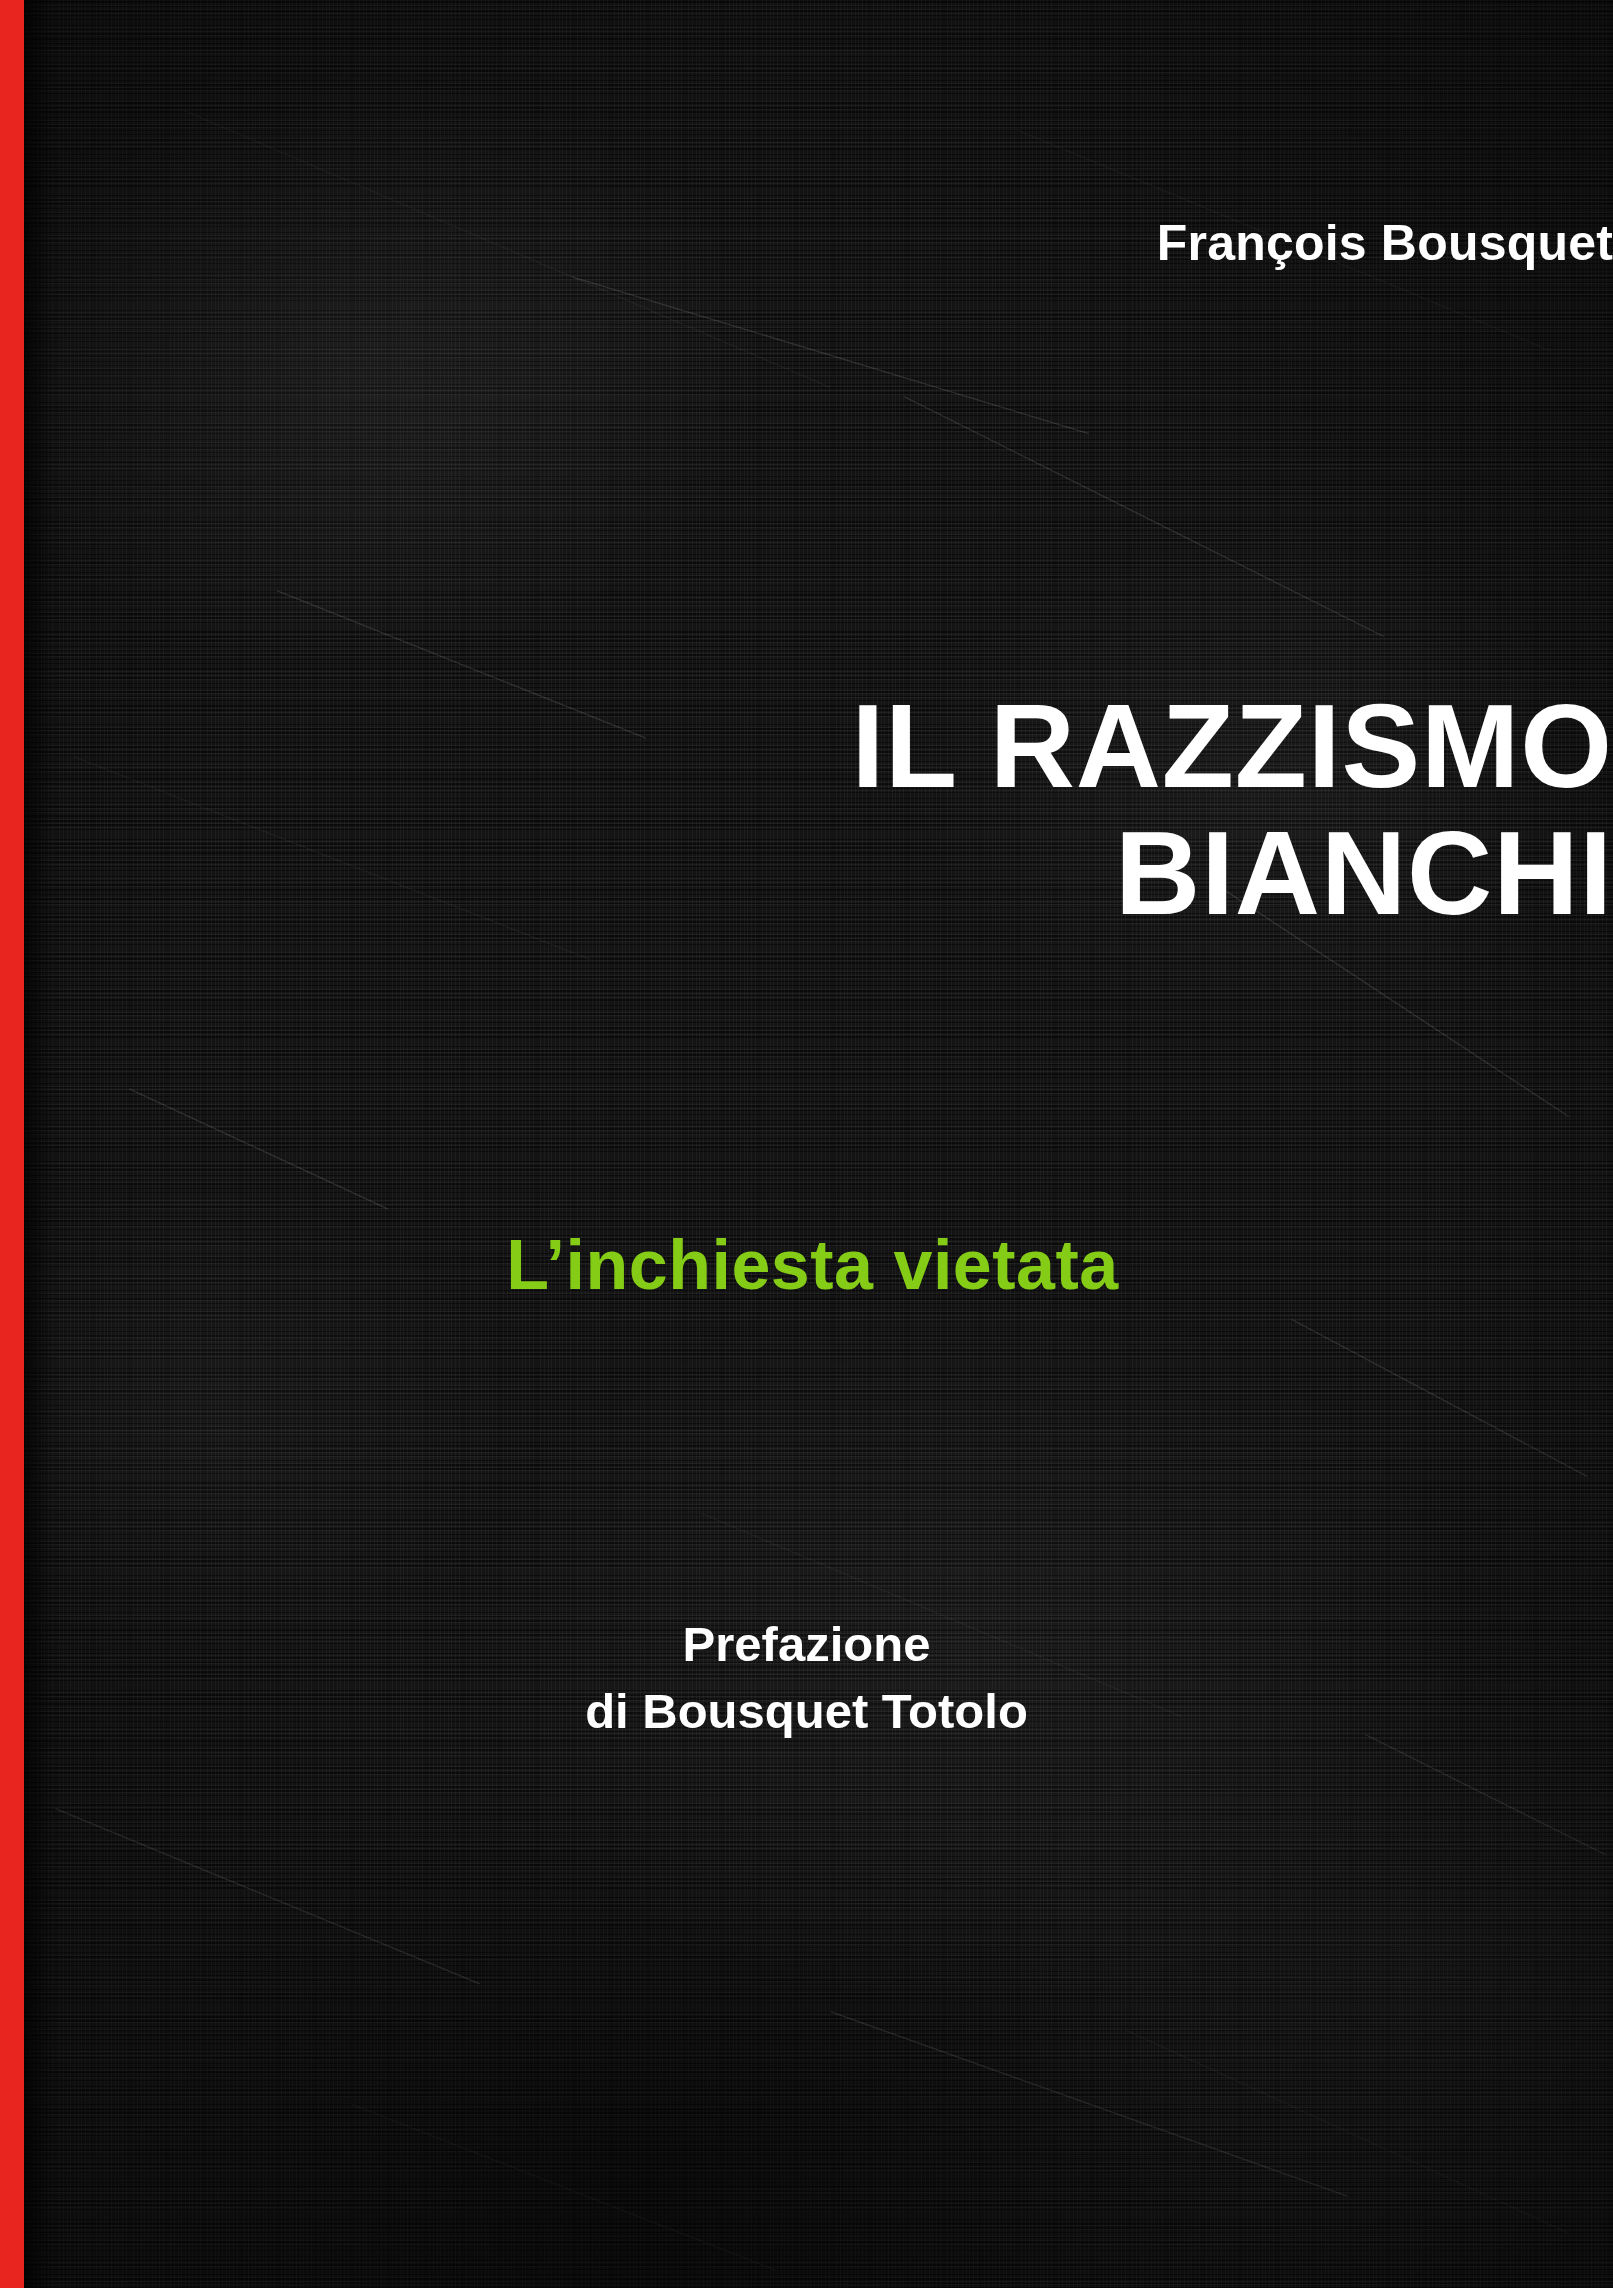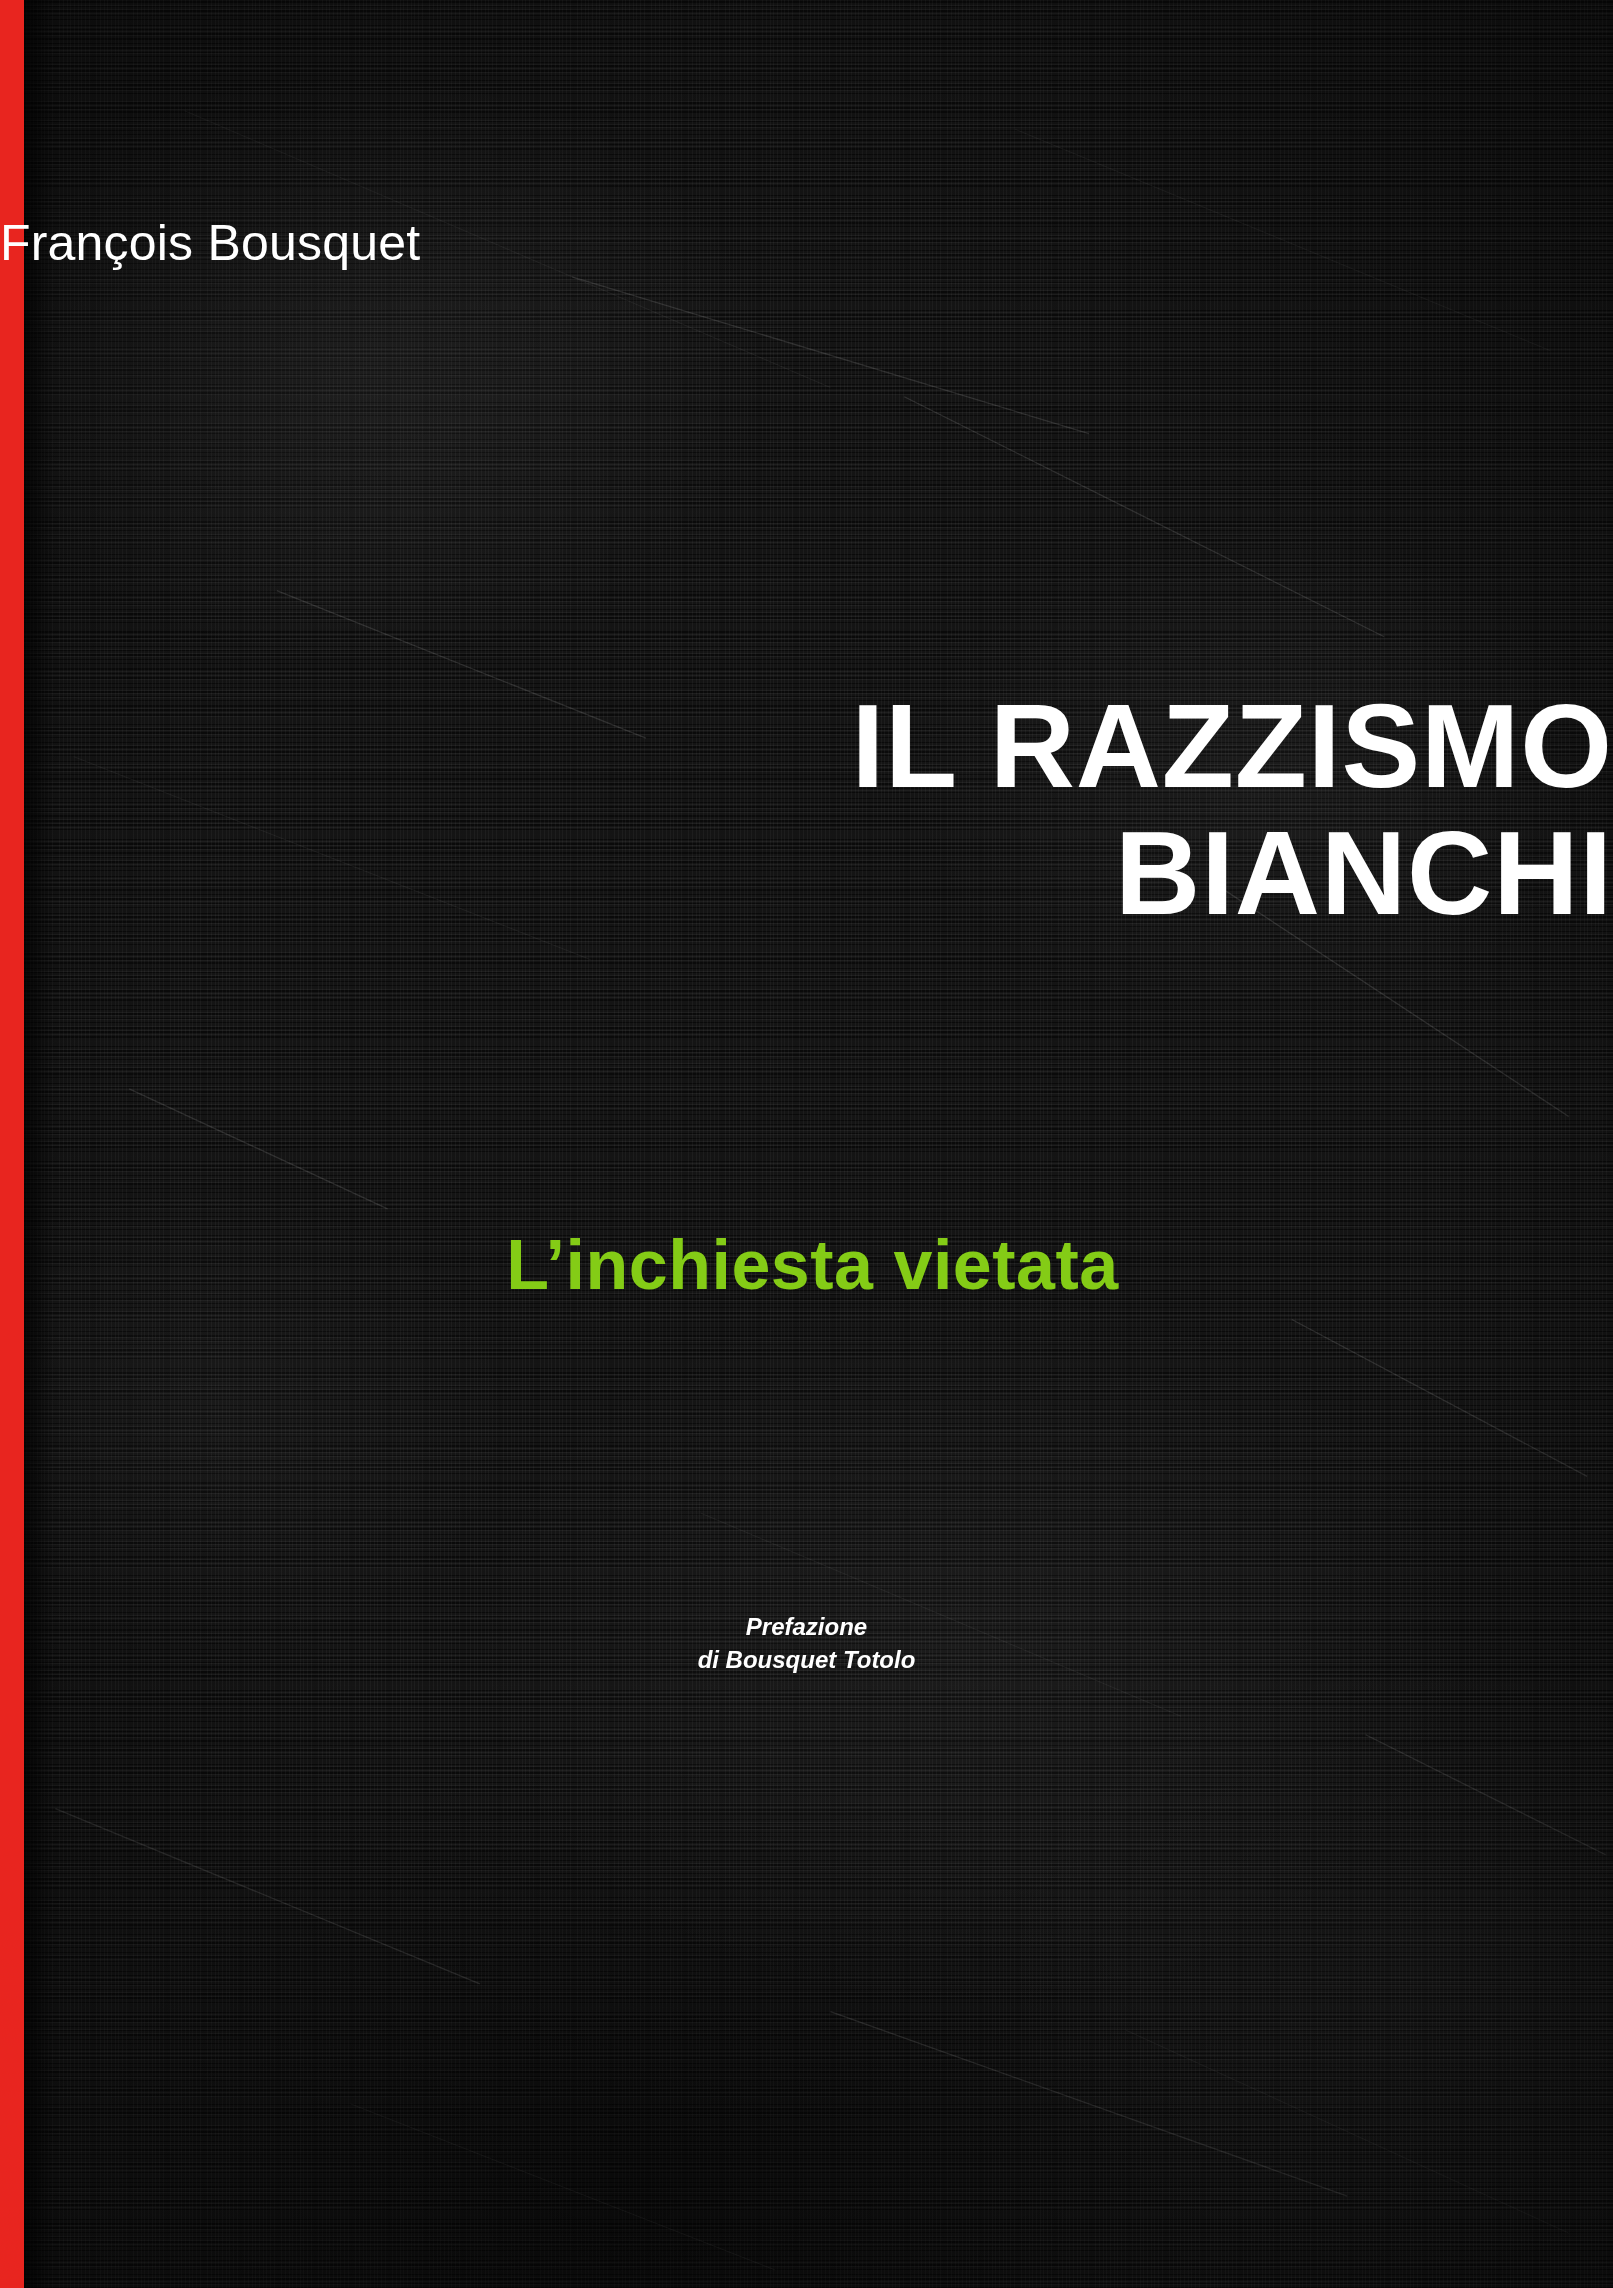--- a/index.html
+++ b/index.html
@@ -76,24 +76,24 @@
     position: absolute;
     inset: 0;
     z-index: 5;
   }
 
   #author {
     position: absolute;
     top: 214px;
     left: 0;
     width: 100%;
-    text-align: left;
+    text-align: right;
     color: #ffffff;
     font-size: 50px;
-    font-weight: normal;
+    font-weight: bold;
     letter-spacing: 0.2px;
   }
 
   #title-block {
     position: absolute;
     top: 683px;
     left: 0;
     width: 100%;
     text-align: right;
   }
@@ -118,24 +118,23 @@
     letter-spacing: 0.5px;
   }
 
   #preface {
     position: absolute;
     top: 1611px;
     left: 0;
     width: 100%;
     text-align: center;
     color: #ffffff;
-    font-size: 24px;
+    font-size: 49px;
     font-weight: bold;
     line-height: 1.36;
-    font-style: italic;
   }
 
   #publisher {
     position: absolute;
     bottom: 72px;
     left: 0;
     width: 100%;
     text-align: center;
   }
   #publisher-logo {

